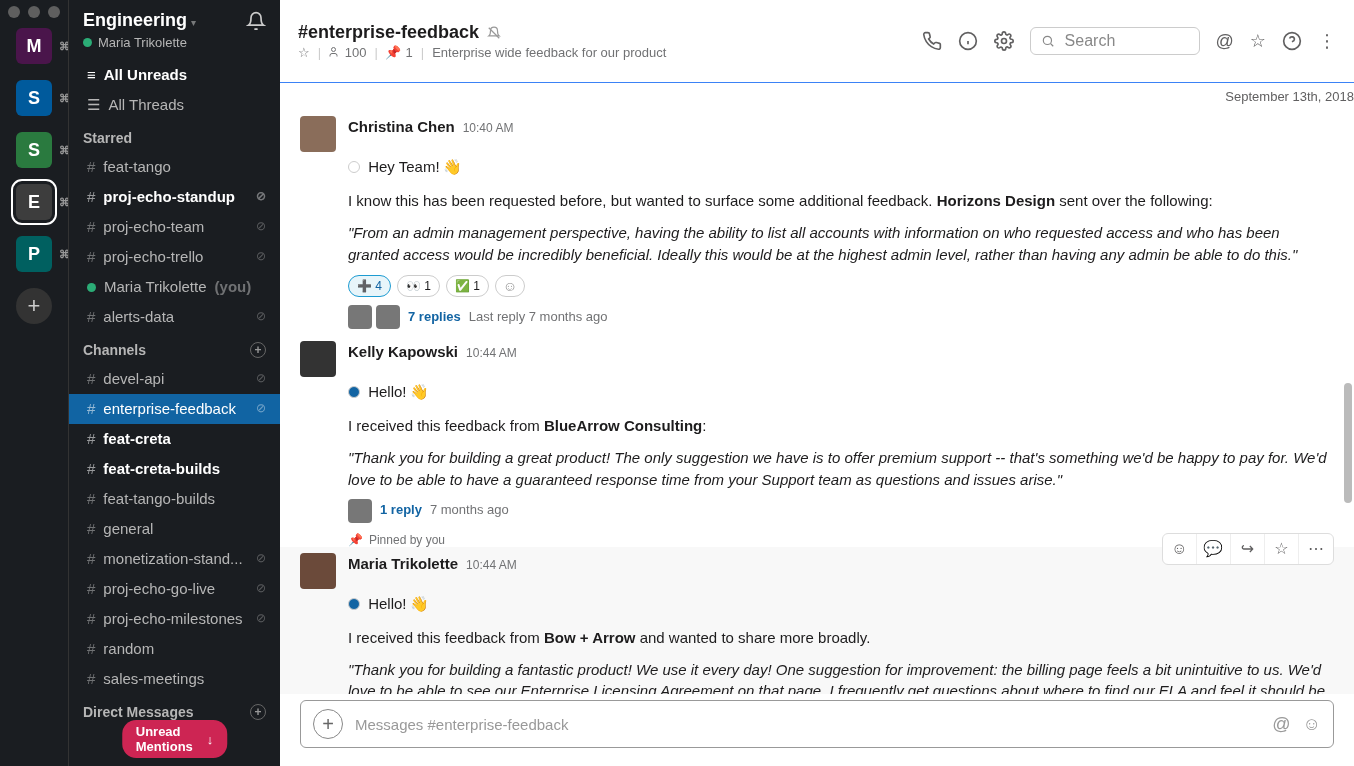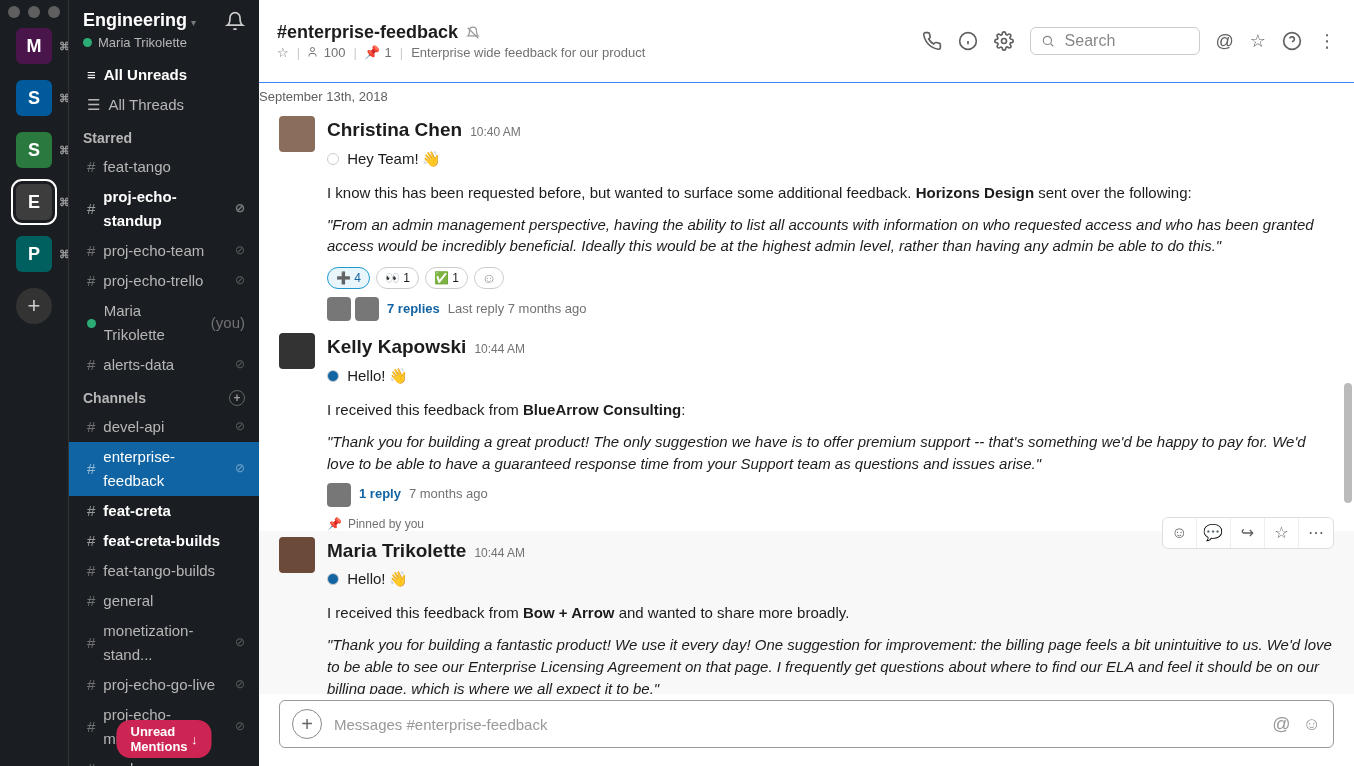--- a/index.html
+++ b/index.html
@@ -4,58 +4,58 @@
 <style>
 * { margin: 0; padding: 0; box-sizing: border-box; font-family: -apple-system, BlinkMacSystemFont, "Segoe UI", Helvetica, Arial, sans-serif; }
 body { width: 1354px; height: 766px; overflow: hidden; display: flex; background: #fff; color: #1d1c1d; }
 .titlebar-dots { position: absolute; top: 6px; left: 8px; display: flex; gap: 8px; z-index: 10; }
 .titlebar-dots span { width: 12px; height: 12px; border-radius: 50%; background: #5f5f5f; }
 .workspace-rail { width: 68px; background: #1a1d21; display: flex; flex-direction: column; align-items: center; padding-top: 28px; gap: 16px; }
 .ws-sq { width: 36px; height: 36px; border-radius: 6px; display: flex; align-items: center; justify-content: center; font-size: 18px; font-weight: 600; color: #fff; position: relative; }
 .ws-sq.sel { outline: 2px solid #fff; outline-offset: 3px; }
 .ws-cut { position: absolute; right: -24px; top: 50%; transform: translateY(-50%); font-size: 11px; color: #999; }
 .ws-add { width: 36px; height: 36px; border-radius: 50%; background: #333; color: #ccc; display: flex; align-items: center; justify-content: center; font-size: 22px; }
-.sidebar { width: 191px; background: #1a1d21; color: #b6b6b6; display: flex; flex-direction: column; border-left: 1px solid #333; position: relative; }
+.sidebar { width: 212px; background: #1a1d21; color: #b6b6b6; display: flex; flex-direction: column; border-left: 1px solid #333; position: relative; }
 .side-head { padding: 10px 14px 4px; display: flex; align-items: center; justify-content: space-between; }
 .ws-name { color: #fff; font-weight: 900; font-size: 18px; }
 .ws-caret { font-size: 10px; margin-left: 4px; opacity: .6; }
 .bell { color: #ccc; font-size: 18px; }
 .user-line { padding: 0 14px 10px; font-size: 13px; display: flex; align-items: center; gap: 6px; }
 .presence { width: 9px; height: 9px; border-radius: 50%; background: #2bac76; }
 .jump { margin: 4px 12px 14px; background: #2c2f33; border-radius: 4px; padding: 7px 10px; font-size: 14px; color: #ccc; display: flex; align-items: center; gap: 8px; }
 .leftlist { flex: 1; overflow: hidden; font-size: 15px; }
 .section-hdr { padding: 10px 14px 6px; font-size: 14px; display: flex; align-items: center; justify-content: space-between; font-weight: bold; }
 .sec-plus { font-size: 14px; color: #999; border: 1px solid #666; border-radius: 50%; width: 16px; height: 16px; display: flex; align-items: center; justify-content: center; font-size: 12px; }
 .side-item { padding: 3px 14px 3px 18px; display: flex; align-items: center; gap: 8px; font-size: 15px; line-height: 1.6; cursor: pointer; }
 .side-item .hash { opacity: .55; font-weight: 400; }
 .side-item.unread { color: #fff; font-weight: 700; }
 .side-item.selected { background: #1164a3; color: #fff; }
-.side-item .you { opacity: .55; font-weight: 400; }
+.side-item .you { opacity: .55; font-weight: 700; }
 .item-right-icon { margin-left: auto; opacity: .4; font-size: 12px; }
 .unread-badge { position: absolute; bottom: 8px; left: 50%; transform: translateX(-50%); background: #cd2553; color: #fff; font-size: 13px; font-weight: 700; padding: 4px 14px; border-radius: 14px; display: flex; align-items: center; }
 .main { flex: 1; display: flex; flex-direction: column; }
 .channel-header { display: flex; align-items: center; padding: 22px 18px; border-bottom: 1px solid #3b82f6; gap: 10px; }
 .ch-left { display: flex; flex-direction: column; gap: 2px; }
 .ch-title { font-size: 18px; font-weight: 900; display: flex; align-items: center; gap: 8px; }
 .ch-sub { font-size: 13px; color: #717274; display: flex; align-items: center; gap: 8px; }
 .ch-sep { color: #ccc; }
 .ch-right { margin-left: auto; display: flex; align-items: center; gap: 16px; }
 .search-box { display: flex; align-items: center; border: 1px solid #ccc; border-radius: 6px; padding: 4px 10px; width: 170px; color: #888; }
 .search-box svg { width: 14px; height: 14px; }
 .icon-btn { color: #616061; font-size: 18px; }
 .messages { flex: 1; overflow-y: auto; padding: 0 0 10px; position: relative; }
-.date-div { text-align: left; font-size: 13px; color: #616061; padding: 6px 0; position: relative; }
+.date-div { text-align: right; font-size: 13px; color: #616061; padding: 6px 0; position: relative; }
 .msg { display: flex; gap: 12px; padding: 6px 20px; }
 .msg.hover-bg { background: #f8f8f8; }
 .avatar { width: 36px; height: 36px; border-radius: 4px; background: #555; flex-shrink: 0; }
 .msg-body { flex: 1; font-size: 15px; line-height: 1.46; }
 .msg-head { display: flex; align-items: baseline; gap: 8px; }
-.msg-author { font-weight: 900; font-size: 19px; }
+.msg-author { font-weight: 900; font-size: 15px; }
 .msg-time { font-size: 12px; color: #717274; }
-.msg-line { margin-top: 4px; }
+.msg-line { margin-top: 18px; }
 .status-dot { display: inline-block; width: 12px; height: 12px; border-radius: 50%; margin-right: 4px; vertical-align: -1px; }
 .msg-quote { font-style: italic; color: #1d1c1d; margin-top: 10px; }
 .msg-para { margin-top: 12px; }
 .reactions { display: flex; gap: 6px; margin-top: 10px; }
 .react { border: 1px solid #ccc; background: #fff; border-radius: 12px; padding: 1px 8px; font-size: 12px; display: flex; align-items: center; gap: 4px; }
 .react.first { background: #e8f5fa; border-color: #1d9bd1; color: #1264a3; }
 .react-add { border: 1px solid #ccc; border-radius: 12px; width: 30px; height: 22px; display: flex; align-items: center; justify-content: center; color: #888; font-size: 14px; }
 .thread-info { display: flex; align-items: center; gap: 8px; margin-top: 8px; font-size: 13px; }
 .thread-avatars { display: flex; gap: 4px; }
 .thread-avatars span { width: 24px; height: 24px; border-radius: 4px; background: #777; }

